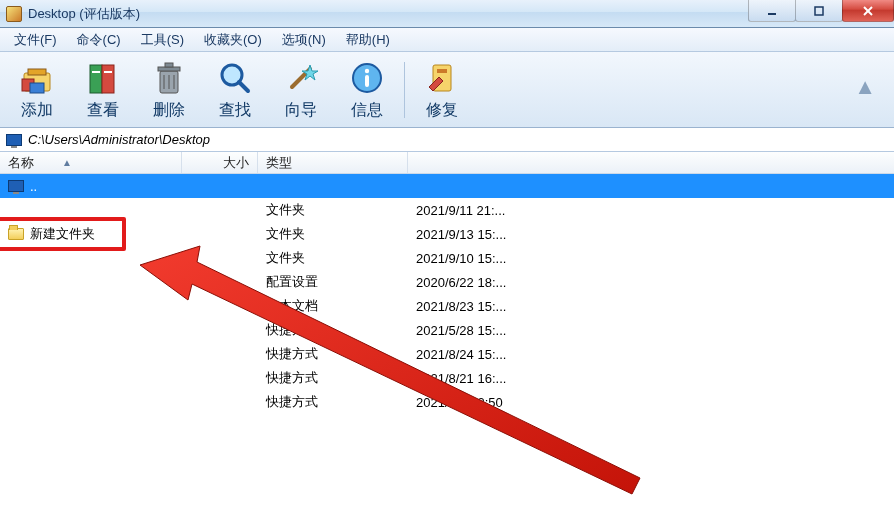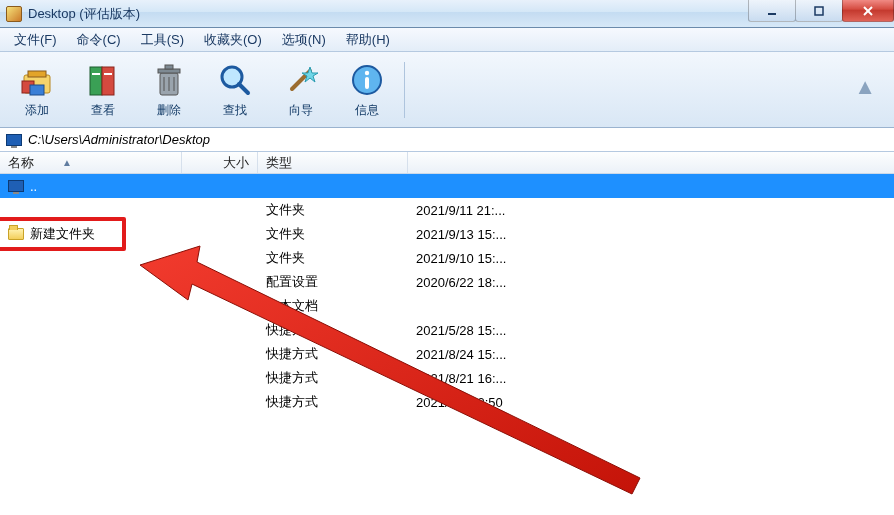--- a/index.html
+++ b/index.html
@@ -69,21 +69,21 @@
     position: relative;
   }
   .toolbtn {
     width: 66px; height: 70px;
     display: flex; flex-direction: column; align-items: center; justify-content: center;
     border: 1px solid transparent; border-radius: 3px;
   }
   .toolbtn .iconbox {
     width: 40px; height: 40px; display: flex; align-items: center; justify-content: center;
   }
-  .toolbtn .lbl { color: #123a66; font-size: 12px; margin-top: 2px; }
+  .toolbtn .lbl { color: #123a66; font-size: 16px; margin-top: 2px; }
   .toolsep { width: 1px; height: 56px; background: #aec4dd; margin: 0 4px; }
   .uparrow {
     position: absolute; right: 18px; top: 22px;
     color: #8aa3bf; font-size: 22px;
   }
 
   
   .addrbar {
     height: 24px;
     background: #fff;
@@ -266,20 +266,30 @@
     <div class="iconbox">
       <svg width="38" height="38">
           <circle cx="19" cy="19" r="14" fill="#5fb5ef" stroke="#1d5aa0" stroke-width="2"></circle>
           <circle cx="19" cy="12" r="2.2" fill="#fff"></circle>
           <rect x="17" y="16" width="4" height="12" rx="2" fill="#fff"></rect>
         </svg>
     </div>
     <div class="lbl">信息</div>
   </div>
   <div class="toolsep"></div>
+  <div class="toolbtn">
+    <div class="iconbox">
+      <svg width="38" height="38">
+          <rect x="10" y="6" width="18" height="26" rx="2" fill="#f6d46b" stroke="#b8861f"></rect>
+          <rect x="14" y="10" width="10" height="4" fill="#cc7a29"></rect>
+          <path d="M6 28 l10 -10 4 4 -10 10 z" fill="#d44a3f" stroke="#8a241d"></path>
+        </svg>
+    </div>
+    <div class="lbl">修复</div>
+  </div>
   <div class="uparrow">▲</div>
 </div>
 
 <div class="addrbar">
   <div class="moniticon"></div>
   <div class="path">C:\Users\Administrator\Desktop</div>
 </div>
 
 <div class="colheader">
   <div class="col name">
@@ -336,20 +346,21 @@
       <div class="cell size"></div>
       <div class="cell type">配置设置</div>
       <div class="cell date">2020/6/22 18:...</div>
     </div>
     <div class="row">
       <div class="cell name">
         <span></span>
       </div>
       <div class="cell size"></div>
       <div class="cell type">文本文档</div>
+      <div class="cell date">2021/8/23 15:...</div>
     </div>
     <div class="row">
       <div class="cell name">
         <span></span>
       </div>
       <div class="cell size"></div>
       <div class="cell type">快捷方式</div>
       <div class="cell date">2021/5/28 15:...</div>
     </div>
     <div class="row">

